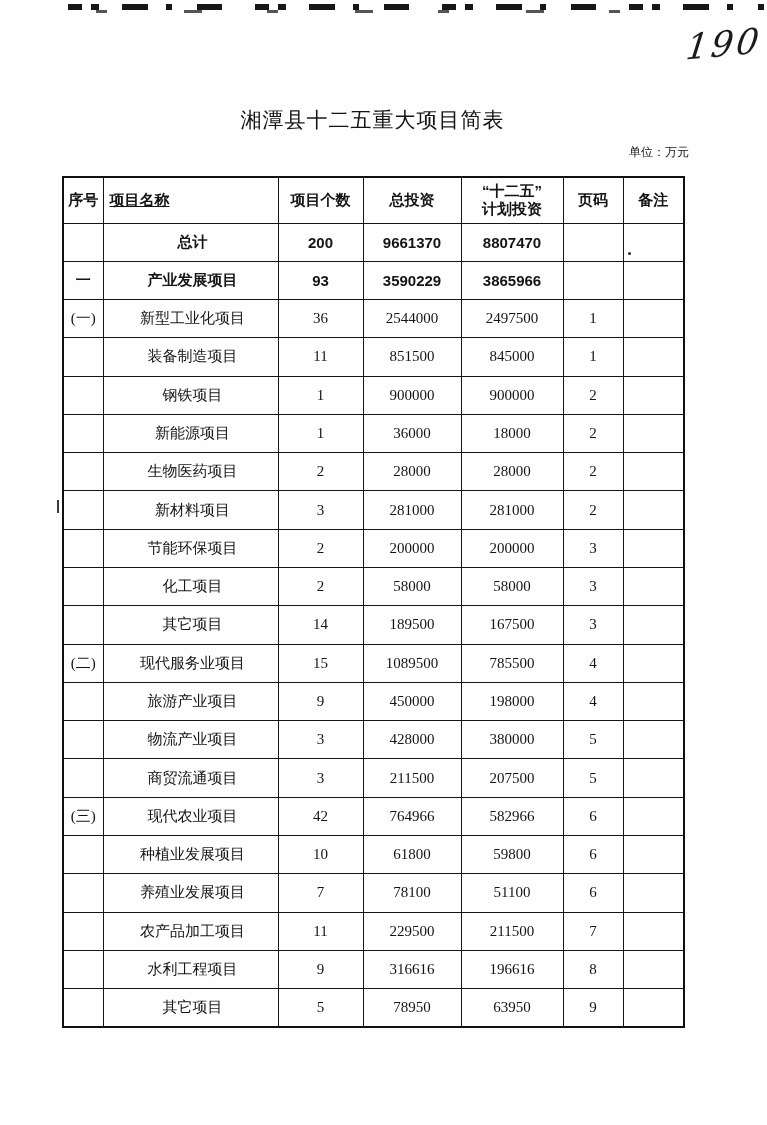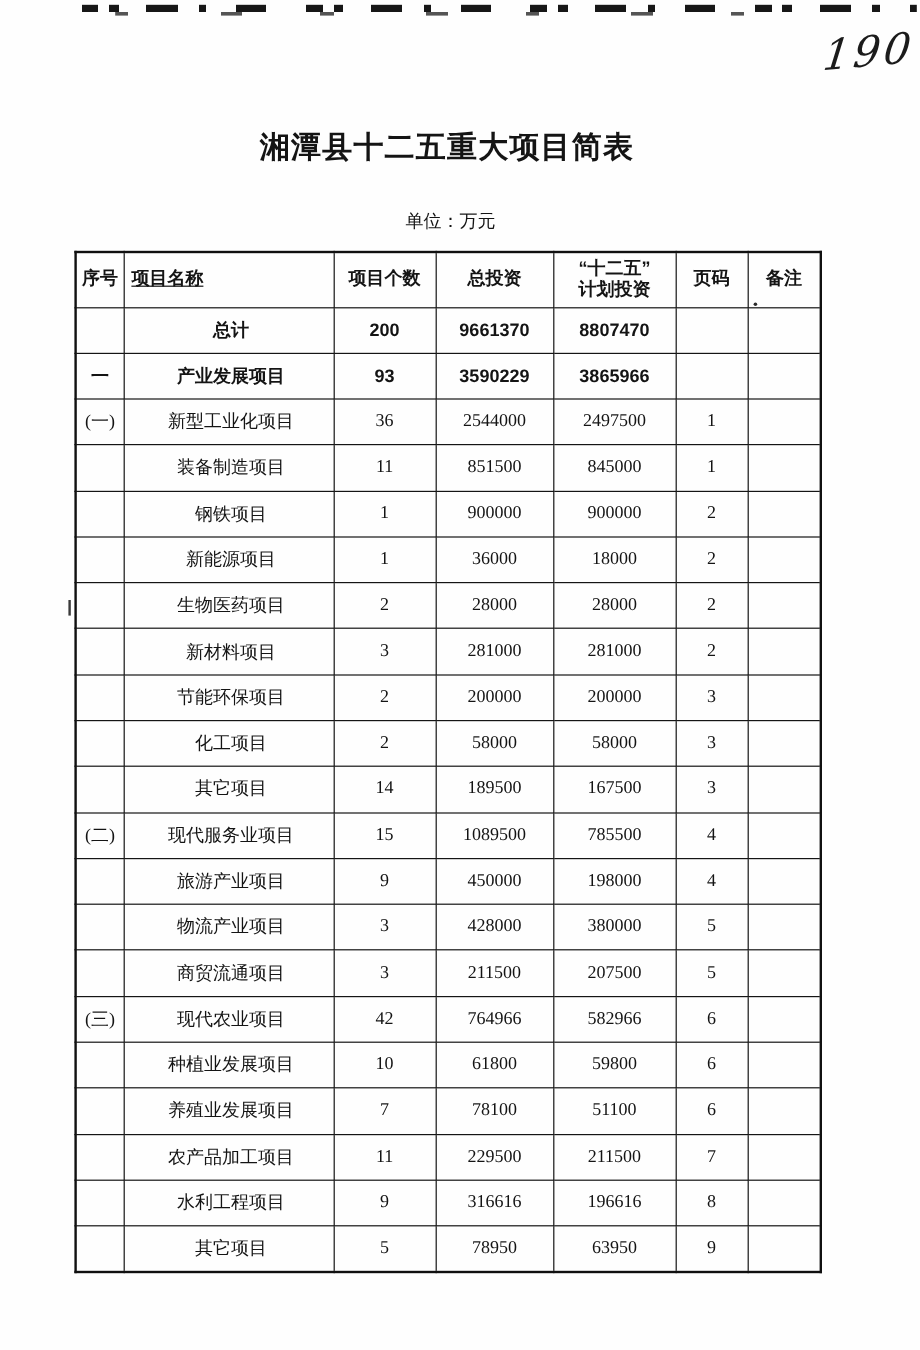--- a/index.html
+++ b/index.html
@@ -39,45 +39,44 @@
     font-style:italic;
     font-size:35px;
     letter-spacing:3px;
     color:#1b1b1b;
     transform:rotate(-5deg) skewX(-12deg);
   }
 
   .doc-title {
     position:absolute; left:62px; top:106px; width:621px;
     text-align:center;
-    font-size:25px;
-    font-weight:bold;
+    font-size:21px;
+    font-weight:normal;
     letter-spacing:1px;
   }
   .unit-label {
     position:absolute; left:62px; top:144px; width:627px;
-    text-align:center;
-    font-size:15px;
-    margin-top:31px;
+    text-align:right;
+    font-size:12px;
   }
 
   table.main {
     position:absolute; left:62px; top:176px;
     width:621px; height:852px;
     border-collapse:collapse;
     table-layout:fixed;
   }
   table.main th, table.main td {
     border:1.6px solid #151515;
     font-size:15px;
     vertical-align:middle;
     text-align:center;
     overflow:hidden;
   }
-  table.main { border:2.2px solid #101010;margin-top:33px; }
+  table.main { border:2.2px solid #101010; }
   thead tr { height:46px; }
   tbody tr { height:38px; }
   th {
     font-family:"Liberation Sans", sans-serif;
     font-weight:bold;
     white-space:pre-line;
     line-height:1.2;
   }
   td.c1 { text-align:left; padding-left:4px; }
   tr.bold td {

